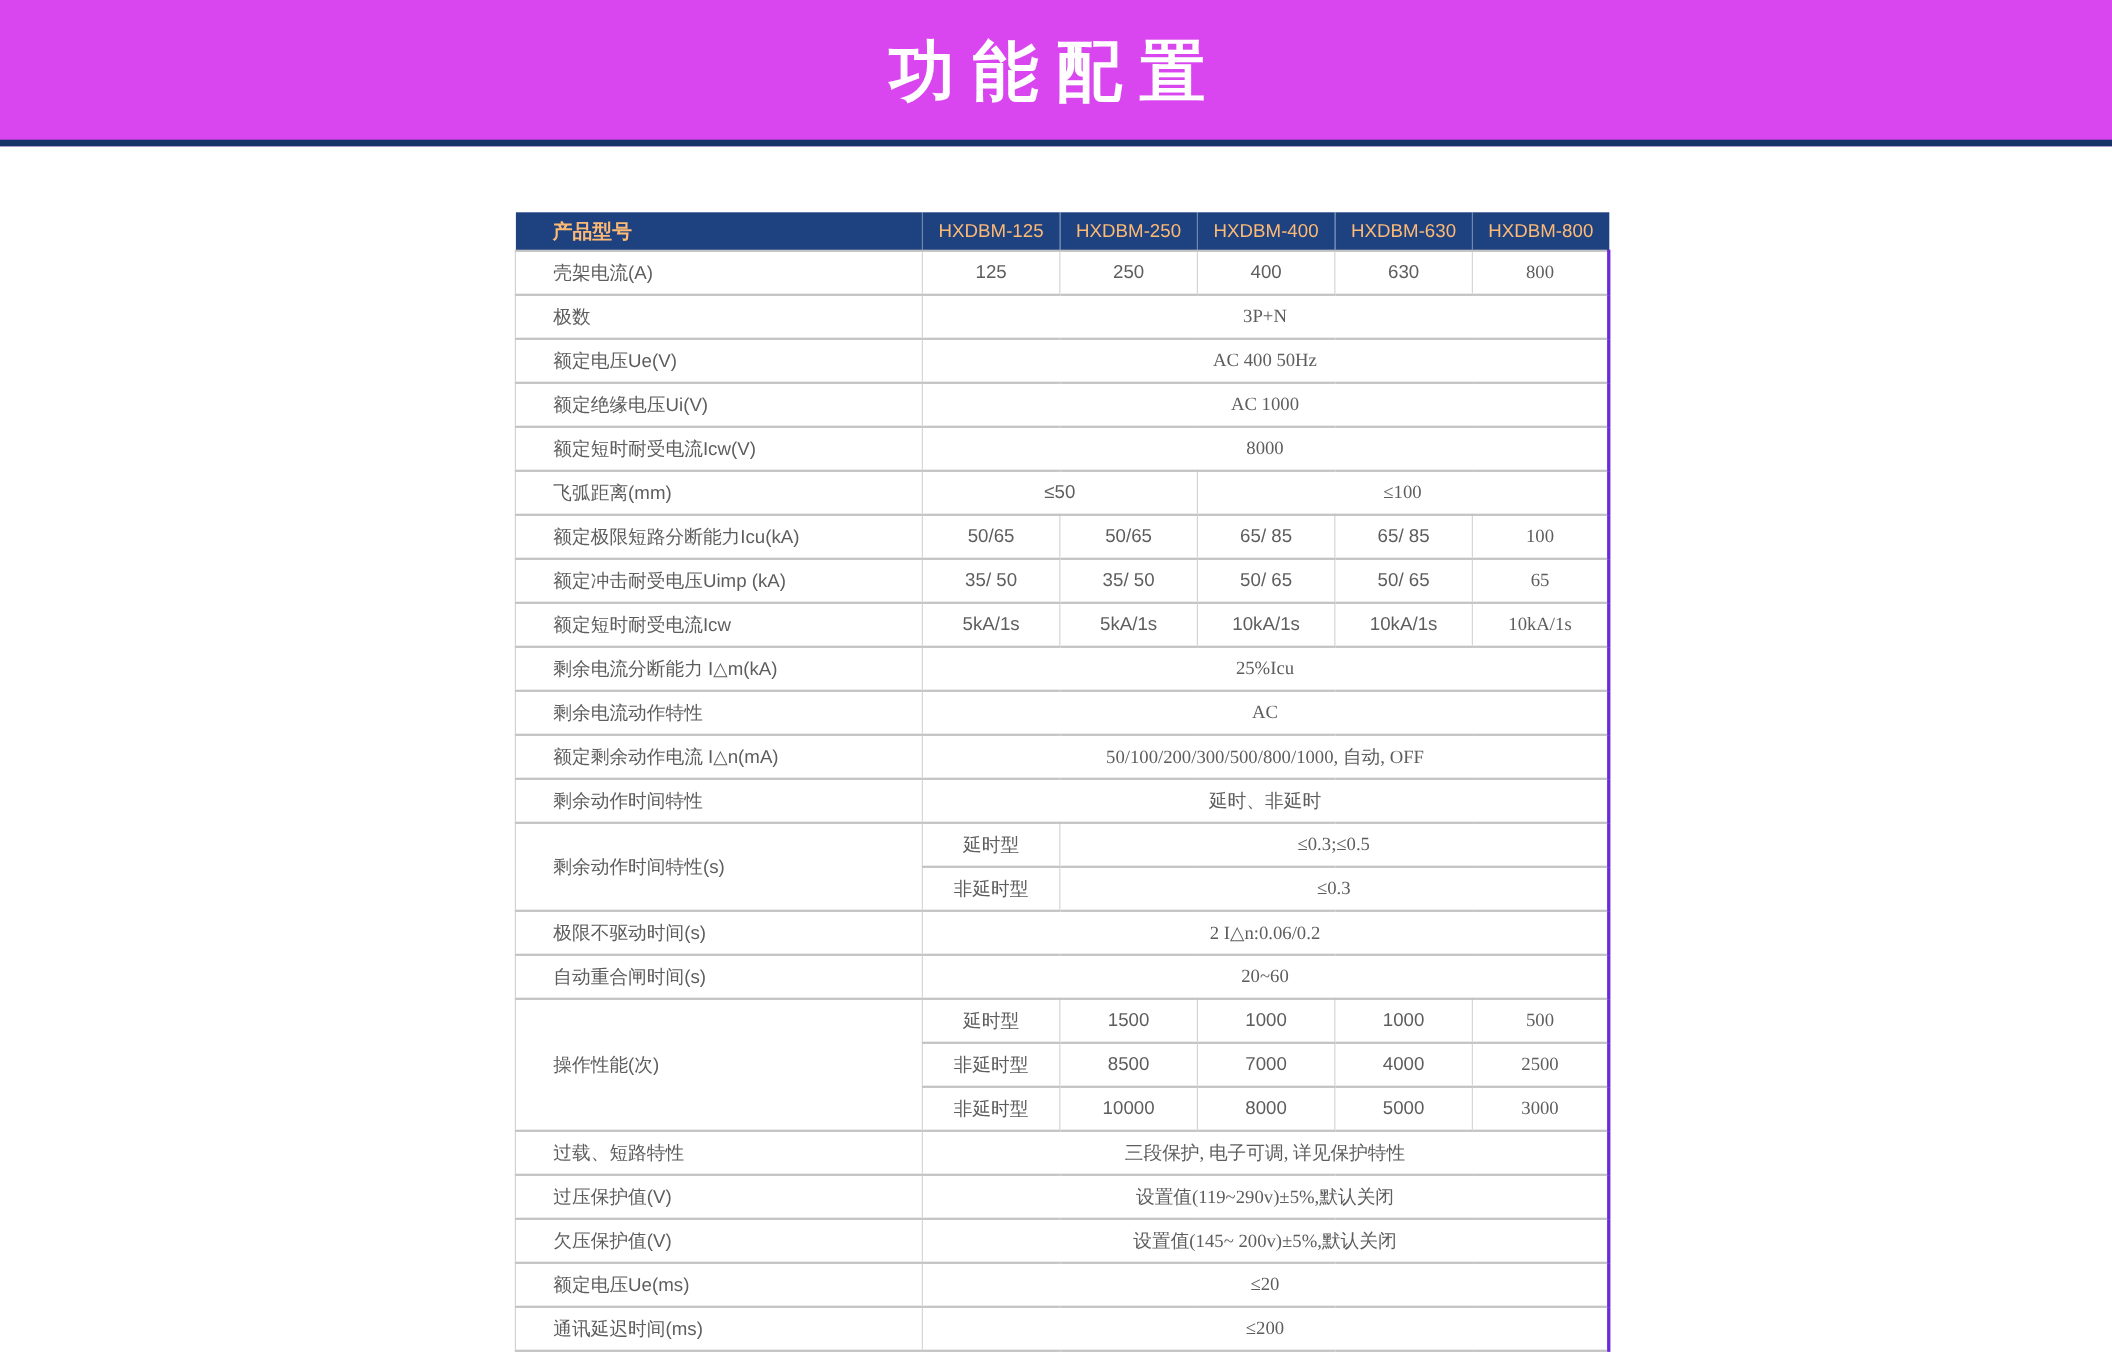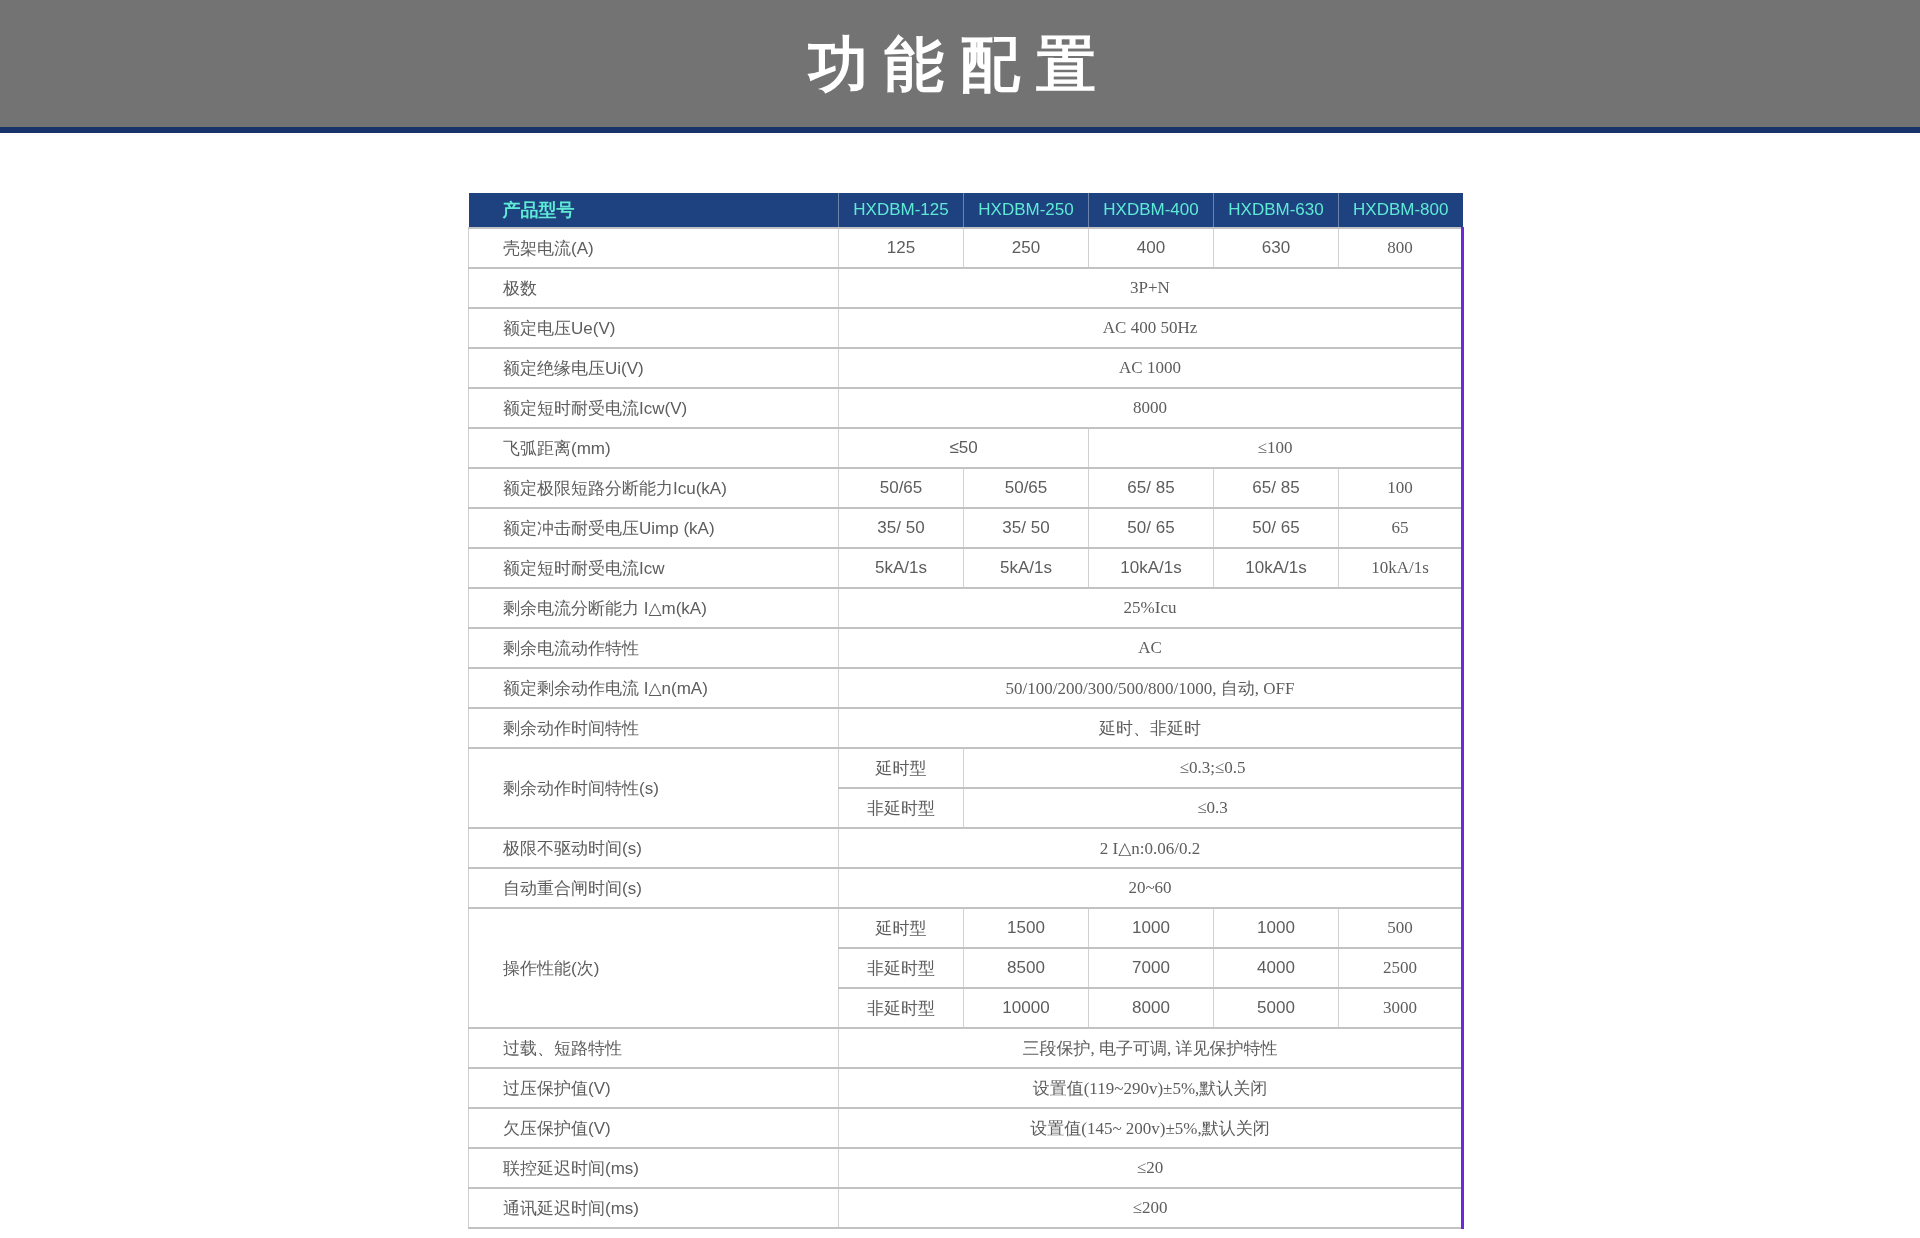--- a/index.html
+++ b/index.html
@@ -14,21 +14,21 @@
     position: relative;
     overflow: hidden;
   }
 
   
   .banner {
     position: absolute;
     left: 0; top: 0;
     width: 1920px;
     height: 127px;
-    background: #737373;
+    background: #d946ef;
     border-bottom: 6px solid #17336a;
     text-align: center;
   }
   .banner h1 {
     margin: 0;
     line-height: 130px;
     font-size: 60px;
     font-weight: bold;
     color: #ffffff;
     letter-spacing: 16px;
@@ -41,21 +41,21 @@
     top: 193px;
     width: 994px;
   }
   table.spec {
     width: 994px;
     border-collapse: collapse;
     table-layout: fixed;
   }
   table.spec th {
     background: #1e4180;
-    color: #5eead4;
+    color: #fdba74;
     font-size: 17px;
     font-weight: normal;
     height: 34px;
     text-align: center;
     border-left: 1px solid rgba(255,255,255,0.35);
     border-bottom: 2px solid #c2c2c2;
     padding: 0;
   }
   table.spec th:first-child {
     border-left: none;
@@ -228,21 +228,21 @@
         </tr>
         <tr>
           <td class="label">过压保护值(V)</td>
           <td colspan="5">设置值(119~290v)±5%,默认关闭</td>
         </tr>
         <tr>
           <td class="label">欠压保护值(V)</td>
           <td colspan="5">设置值(145~ 200v)±5%,默认关闭</td>
         </tr>
         <tr>
-          <td class="label">联控延迟时间(ms)</td>
+          <td class="label">额定电压Ue(ms)</td>
           <td colspan="5">≤20</td>
         </tr>
         <tr>
           <td class="label">通讯延迟时间(ms)</td>
           <td colspan="5">≤200</td>
         </tr>
       </tbody>
   </table>
 </div>
 

